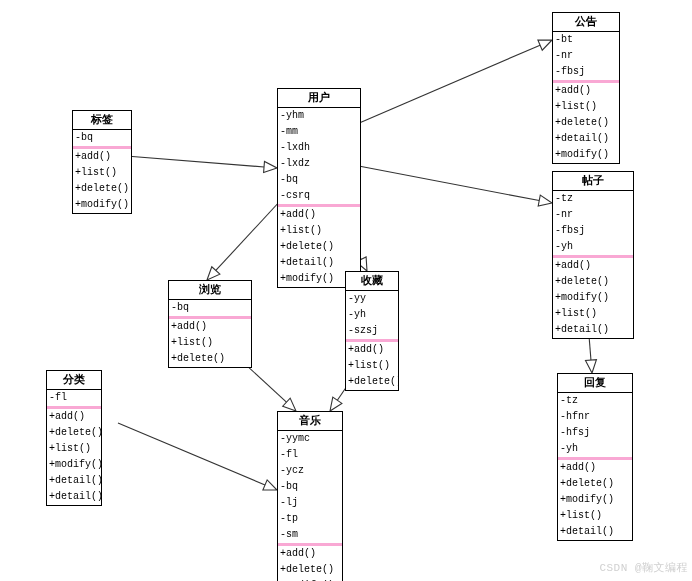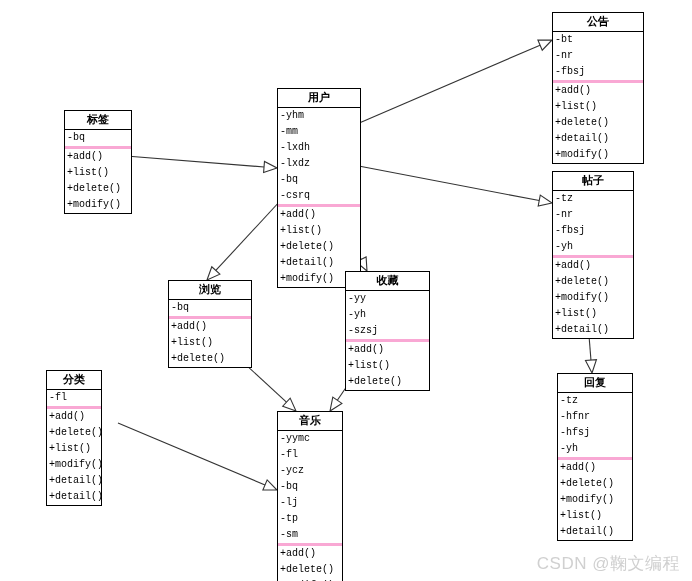--- a/index.html
+++ b/index.html
@@ -54,24 +54,24 @@
     font-size: 10px;
     line-height: 16px;
     height: 16px;
     color: #000000;
     padding-left: 2px;
     white-space: nowrap;
     overflow: hidden;
   }
   .watermark {
     position: absolute;
-    right: 12px;
+    right: 4px;
     bottom: 6px;
-    font-family: Liberation Sans, sans-serif;
-    font-size: 17px;
+    font-family: Liberation Mono, monospace;
+    font-size: 11px;
     color: #d0d0d0;
     letter-spacing: 0.5px;
     white-space: nowrap;
     z-index: 8;
   }
 </style>
 </head>
 <body>
 
 <div id="canvas">
@@ -109,21 +109,21 @@
         <line x1="358" y1="370" x2="337.3315014000479" y2="400.2645872356441" stroke="#333333" stroke-width="1.1"></line>
         <polygon points="330,411 332.7895959997435,397.1627981817777 341.8734068003523,403.3663762895105" fill="#ffffff" stroke="#333333" stroke-width="1.1" stroke-linejoin="miter"></polygon>
       </g>
       <g>
         <line x1="118" y1="423" x2="265.0201588538719" y2="484.9518908377951" stroke="#333333" stroke-width="1.1"></line>
         <polygon points="277,490 262.88442036216986,490.0202851688493 267.155897345574,479.88349650674087" fill="#ffffff" stroke="#333333" stroke-width="1.1" stroke-linejoin="miter"></polygon>
       </g>
     </svg>
 
   <div id="classes-layer">
-      <div class="uml-class" style="left: 552px; top: 12px; width: 92px;">
+      <div class="uml-class" style="left: 552px; top: 12px; width: 68px;">
         <div class="uml-title">公告</div>
         <div class="uml-compartment">
           <div class="uml-row">-bt</div>
           <div class="uml-row">-nr</div>
           <div class="uml-row">-fbsj</div>
         </div>
         <div class="uml-compartment last">
           <div class="uml-row">+add()</div>
           <div class="uml-row">+list()</div>
           <div class="uml-row">+delete()</div>
@@ -142,21 +142,21 @@
           <div class="uml-row">-csrq</div>
         </div>
         <div class="uml-compartment last">
           <div class="uml-row">+add()</div>
           <div class="uml-row">+list()</div>
           <div class="uml-row">+delete()</div>
           <div class="uml-row">+detail()</div>
           <div class="uml-row">+modify()</div>
         </div>
       </div>
-      <div class="uml-class" style="left: 64px; top: 110px; width: 68px;">
+      <div class="uml-class" style="left: 72px; top: 110px; width: 60px;">
         <div class="uml-title">标签</div>
         <div class="uml-compartment">
           <div class="uml-row">-bq</div>
         </div>
         <div class="uml-compartment last">
           <div class="uml-row">+add()</div>
           <div class="uml-row">+list()</div>
           <div class="uml-row">+delete()</div>
           <div class="uml-row">+modify()</div>
         </div>
@@ -181,21 +181,21 @@
         <div class="uml-title">浏览</div>
         <div class="uml-compartment">
           <div class="uml-row">-bq</div>
         </div>
         <div class="uml-compartment last">
           <div class="uml-row">+add()</div>
           <div class="uml-row">+list()</div>
           <div class="uml-row">+delete()</div>
         </div>
       </div>
-      <div class="uml-class" style="left: 345px; top: 271px; width: 85px;">
+      <div class="uml-class" style="left: 345px; top: 271px; width: 54px;">
         <div class="uml-title">收藏</div>
         <div class="uml-compartment">
           <div class="uml-row">-yy</div>
           <div class="uml-row">-yh</div>
           <div class="uml-row">-szsj</div>
         </div>
         <div class="uml-compartment last">
           <div class="uml-row">+add()</div>
           <div class="uml-row">+list()</div>
           <div class="uml-row">+delete()</div>

